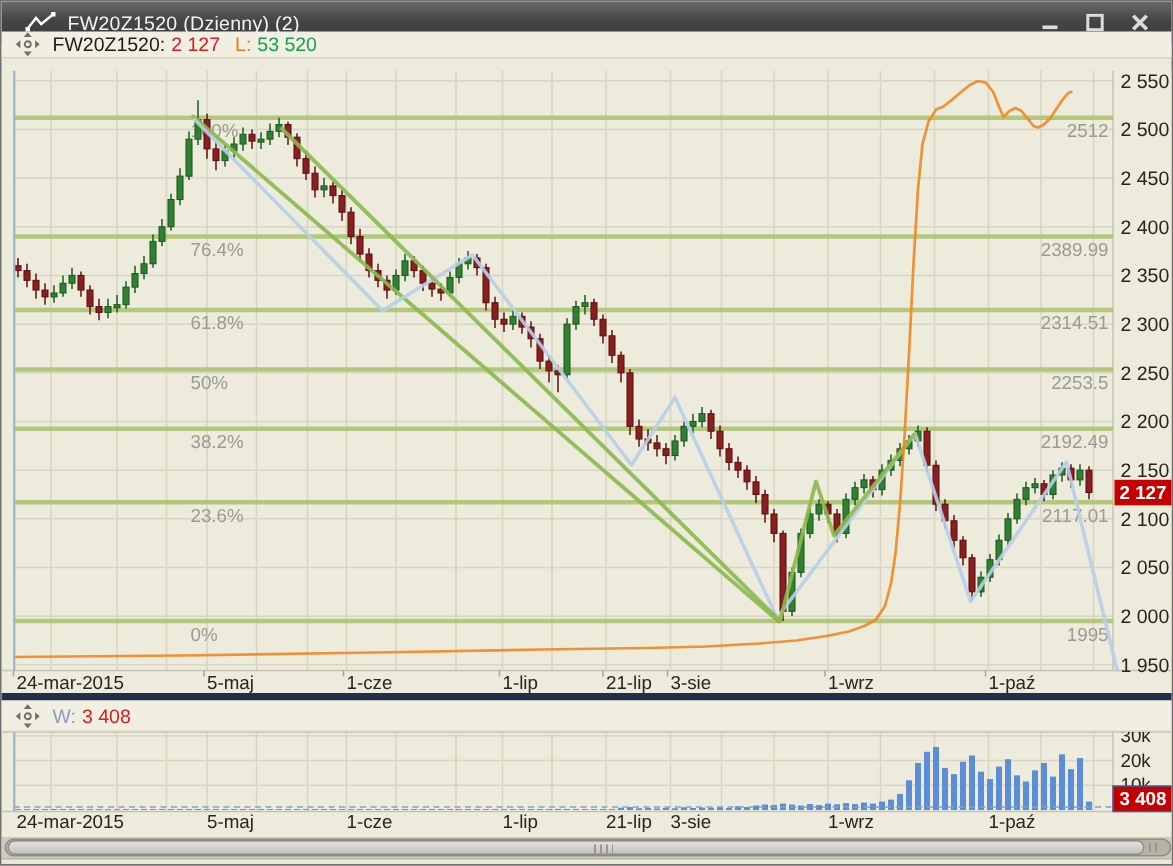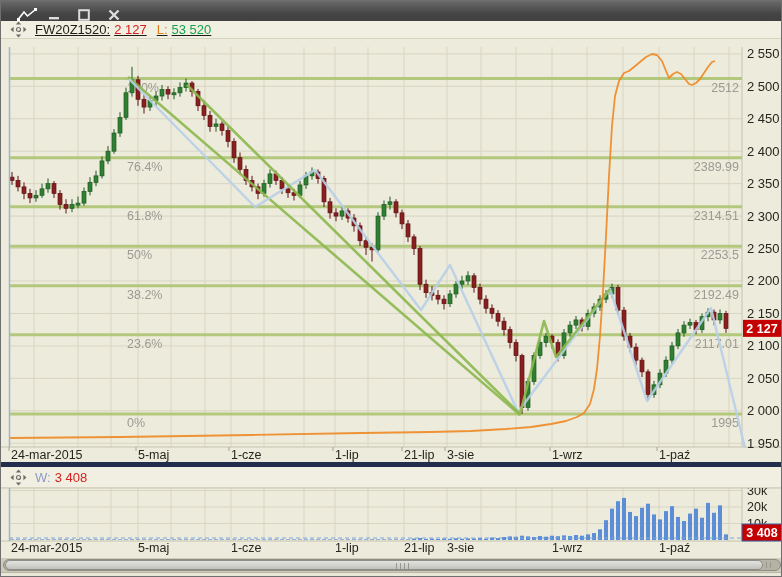--- a/index.html
+++ b/index.html
@@ -7,21 +7,21 @@
   .window{position:relative;width:782px;height:577px;background:#edebdc;overflow:hidden;border:1px solid #6f6f6f;}
   .titlebar{position:absolute;left:0;top:0;width:782px;height:28px;
     background:linear-gradient(#6a6a6a,#454545 45%,#3a3a3a);display:flex;align-items:center;padding:0 8px;}
   .titlebar .app-icon{width:24px;height:18px;margin-left:6px;margin-right:6px;display:inline-flex;}
   .titlebar .title{color:#f4f3ee;font-size:13px;letter-spacing:.2px;flex:1;}
   .winbtns{display:flex;gap:12px;margin-right:6px;}
   .winbtn{width:18px;height:16px;display:inline-flex;align-items:center;justify-content:center;cursor:default;}
   .phead{position:absolute;left:0;width:782px;background:#f1efe2;display:flex;align-items:center;
     font-size:13px;color:#1c1c16;border-bottom:1px solid #d6d3c0;}
   .phead .pan{width:17px;height:17px;margin:0 8px 0 9px;display:inline-flex;}
-  .phead-main{top:20px;height:18px;text-decoration:underline;}
+  .phead-main{top:20px;height:18px;}
   .phead-vol{top:466px;height:21px;}
   .val-red{color:#d42020;margin-left:4px;}
   .val-orange{color:#e0801c;margin-left:10px;}
   .val-green{color:#16a24a;margin-left:4px;text-align:center;}
   .val-w{color:#8d9cc4;}
   #mainChart{position:absolute;left:0;top:46px;}
   #volChart{position:absolute;left:0;top:487px;}
   .separator{position:absolute;left:0;top:461px;width:782px;height:5px;background:#232e4e;}
   .scrollbar{position:absolute;left:0;top:557px;width:782px;height:14px;background:#cfccbd;padding:1px 2px;}
   .sb-track{position:relative;width:100%;height:12px;background:#b5b3a6;border:1px solid #8f8d82;border-radius:6px;}
@@ -40,20 +40,21 @@
 <div class="window">
 
   <div class="titlebar">
     <span class="app-icon">
       <svg width="24" height="18" viewBox="0 0 24 18">
         <rect x="2" y="12" width="3" height="3" fill="#fff"></rect>
         <rect x="19" y="2" width="3" height="3" fill="#fff"></rect>
         <polyline points="3.5,13 9,6 12.5,10 20.5,3.5" fill="none" stroke="#fff" stroke-width="1.6"></polyline>
       </svg>
     </span>
+    <span class="title">FW20Z1520 (Dzienny) (2)</span>
     <span class="winbtns">
       <span class="winbtn">
         <svg width="12" height="12" viewBox="0 0 12 12">
             <rect x="1" y="8" width="10" height="2.4" fill="#dcdcdc"></rect>
           </svg>
       </span>
       <span class="winbtn">
         <svg width="12" height="12" viewBox="0 0 12 12">
             <rect x="1.2" y="1.2" width="9.6" height="9.6" fill="none" stroke="#dcdcdc" stroke-width="2"></rect>
           </svg>

